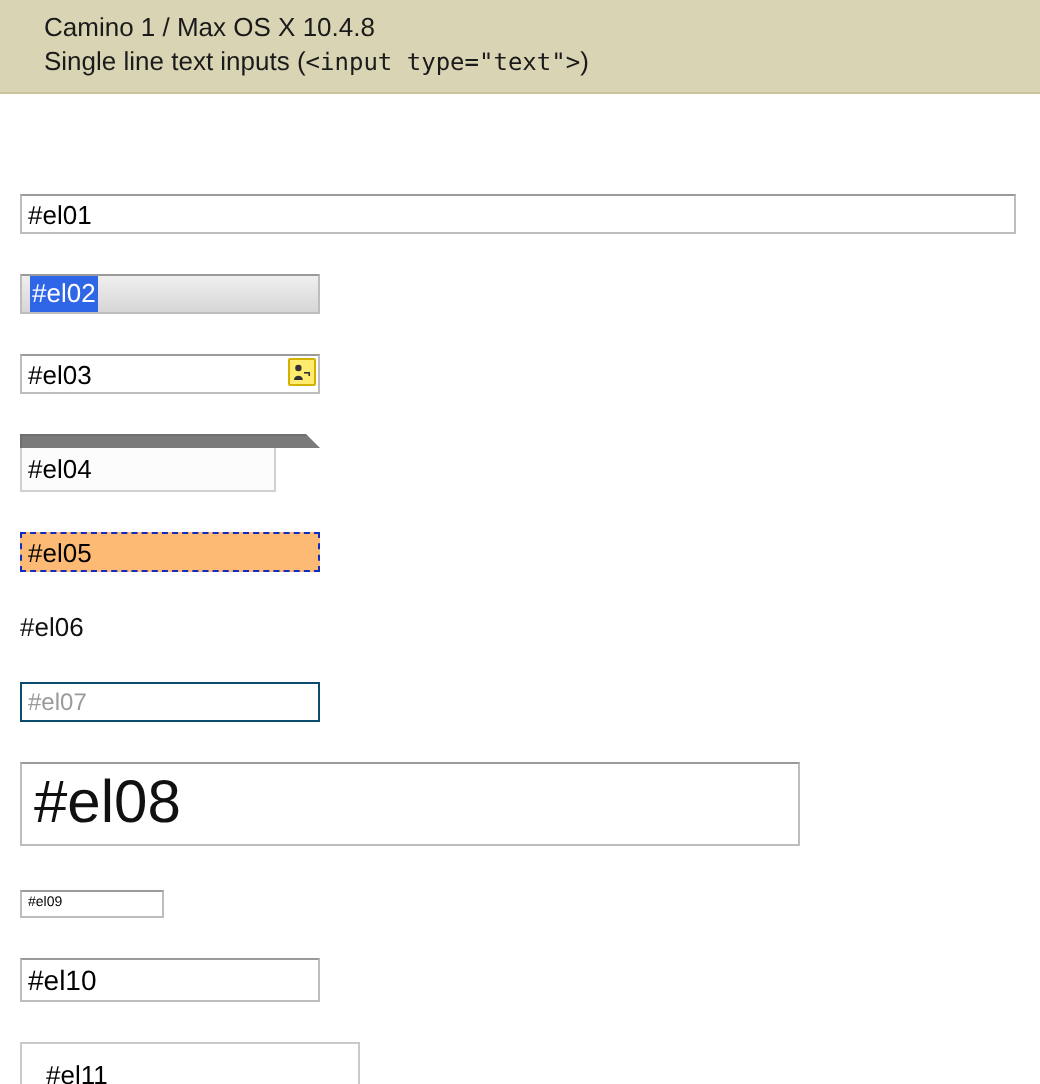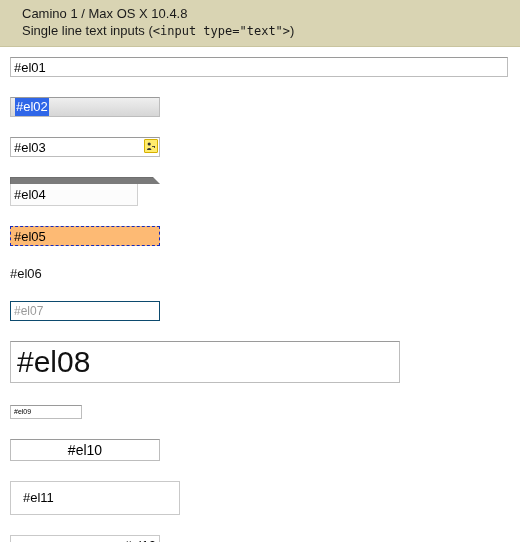--- a/index.html
+++ b/index.html
@@ -34,20 +34,21 @@
     vertical-align: middle;
     background: #fff;
     outline: none;
   }
 
   
   .el01 {
     width: 498px;
     border: 1px solid #bdbdbd;
     border-top-color: #9a9a9a;
+    margin-top: 40px;
   }
 
   
   .el02-wrap {
     display: inline-block;
     width: 150px;
     height: 20px;
     background: linear-gradient(#efefef, #d6d6d6);
     border: 1px solid #bdbdbd;
     border-top-color: #9a9a9a;
@@ -157,21 +158,20 @@
     padding: 0 3px;
   }
 
   
   .el10 {
     width: 150px;
     border: 1px solid #bdbdbd;
     border-top-color: #9a9a9a;
     font-size: 14px;
     height: 22px;
-    text-align: center;
   }
 
   
   .el11 {
     width: 170px;
     border: 1px solid #c9c9c9;
     font-size: 13px;
     height: 34px;
     padding: 8px 12px;
   }

